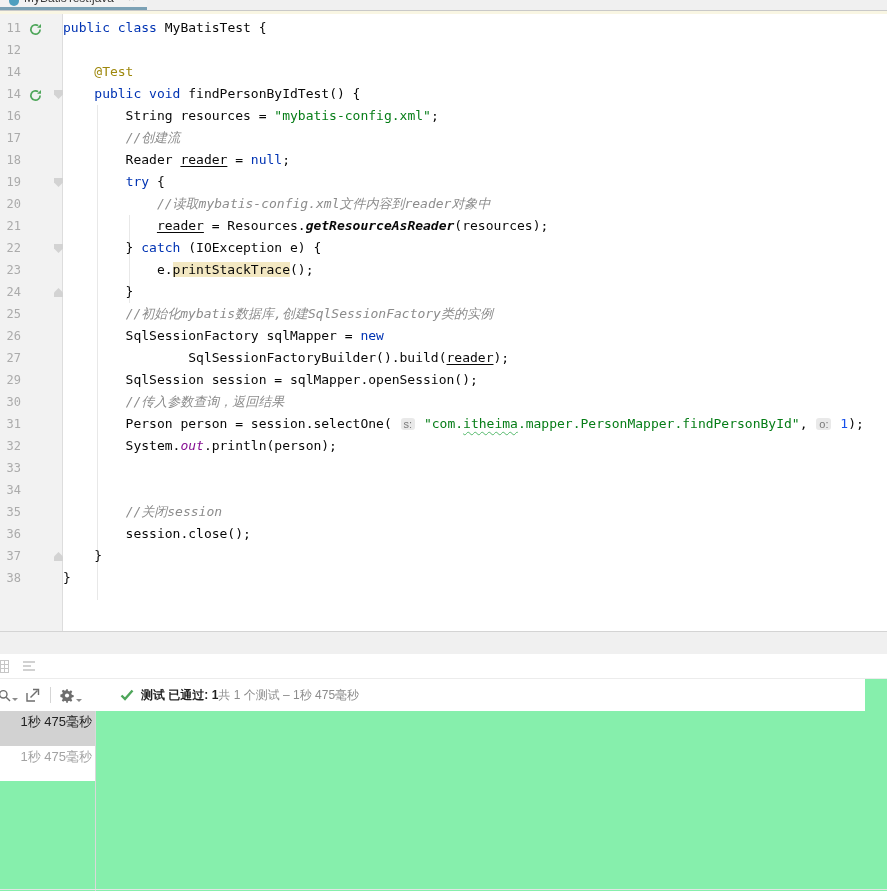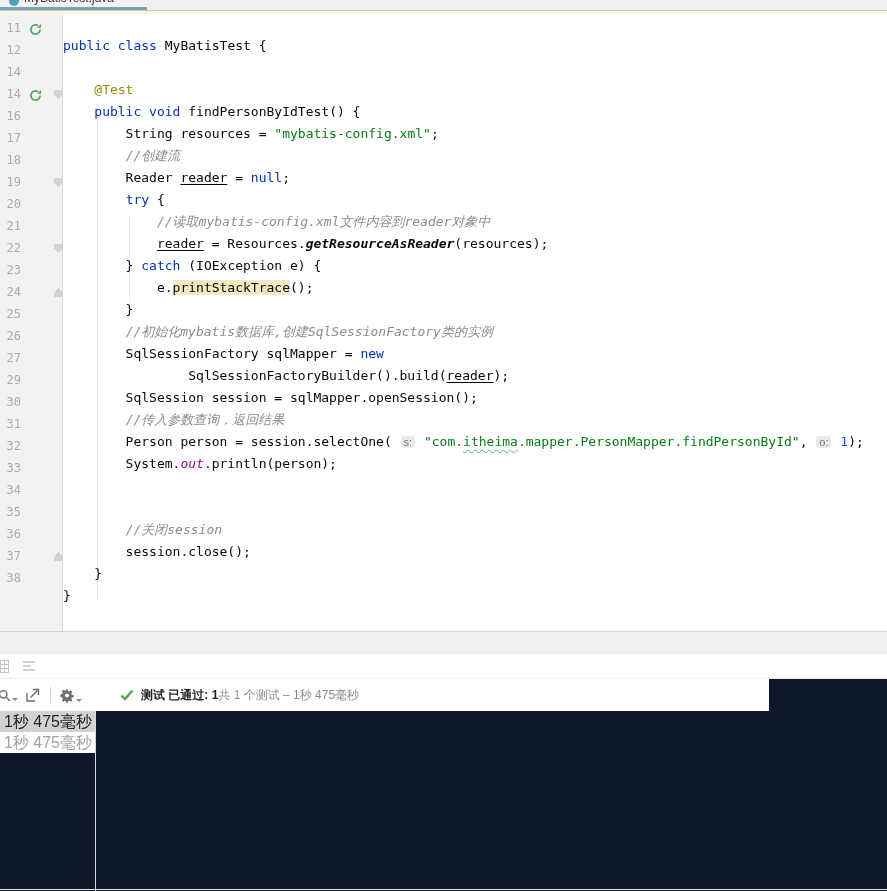--- a/index.html
+++ b/index.html
@@ -1,16 +1,16 @@
 <!DOCTYPE html>
 <html><head>
 <meta charset="utf-8">
 <style>
   html,body{margin:0;padding:0;background:#fff;}
-  #app{position:relative;width:887px;height:891px;background:#0f172a;overflow:hidden;
+  #app{position:relative;width:887px;height:891px;background:#86efac;overflow:hidden;
        font-family:"Liberation Sans",sans-serif;}
 
   
   .tabbar{position:absolute;top:0;left:0;width:887px;height:11px;background:#F0F0F0;
           border-bottom:1px solid #C9C9C9;box-sizing:border-box;overflow:hidden;}
   .tab{position:absolute;left:0;top:0;width:147px;height:11px;background:#F2F2F2;}
   .tab-underline{position:absolute;left:0;bottom:0;width:147px;height:4px;background:#7BA1B5;}
   .tab-label{position:absolute;left:24px;top:-10px;font-size:12px;line-height:16px;color:#3c3c3c;white-space:nowrap;}
   .tab-close{position:absolute;left:128px;top:-10px;font-size:12px;line-height:16px;color:#9a9a9a;}
   .tab-fileicon{position:absolute;left:9px;top:-4px;width:10px;height:10px;border-radius:50%;background:#4E9FBF;}
@@ -26,21 +26,21 @@
   .guide{position:absolute;width:1px;background:#E8E8E8;}
   .guide-1{left:97px;top:91px;height:495px;}
   .guide-2{left:129px;top:201px;height:88px;}
   .line{position:relative;height:22px;display:flex;white-space:pre;}
   .gut{flex:0 0 63px;position:relative;}
   .lnum{position:absolute;left:0;top:0;width:21px;text-align:right;font-size:12px;color:#ABABAB;}
   .runico{position:absolute;left:29px;top:4px;width:13px;height:13px;cursor:pointer;}
   .fold{position:absolute;left:54px;top:7px;}
   .fold-down{width:9px;height:9px;background:#D3D3D3;clip-path:polygon(0 0,100% 0,100% 50%,50% 100%,0 50%);}
   .fold-up{width:9px;height:9px;background:#D3D3D3;clip-path:polygon(50% 0,100% 50%,100% 100%,0 100%,0 50%);}
-  .code{flex:1;color:#080808;margin-top:18px;}
+  .code{flex:1;color:#080808;}
 
   
   .kw{color:#0033B3;}
   .pl{color:#080808;}
   .str{color:#067D17;}
   .strw{color:#067D17;text-decoration:underline wavy #54B86B;text-decoration-thickness:1px;text-underline-offset:3px;}
   .cm{color:#8C8C8C;font-style:italic;}
   .ann{color:#9E880D;}
   .num{color:#1750EB;}
   .var{color:#080808;text-decoration:underline;text-decoration-thickness:1px;text-underline-offset:2px;}
@@ -48,32 +48,32 @@
   .fld{color:#871094;font-style:italic;}
   .hl{background:#F3E8C2;color:#080808;}
   .hint{background:#E9E9E9;color:#787878;border-radius:3px;font-size:11px;padding:0 3px;margin:0 1px;
         font-family:"Liberation Sans",sans-serif;}
 
   
   .band{position:absolute;top:631px;left:0;width:887px;height:23px;background:#F0F0F0;
         border-top:1px solid #D4D4D4;box-sizing:border-box;}
   .iconrow1{position:absolute;top:654px;left:0;width:887px;height:25px;background:#fff;
             border-bottom:1px solid #ECECEC;box-sizing:border-box;display:flex;align-items:center;}
-  .toolbar{position:absolute;top:679px;left:0;width:769px;height:32px;background:#fff;
+  .toolbar{position:absolute;top:679px;left:0;width:865px;height:32px;background:#fff;
            display:flex;align-items:center;}
   .tbico{display:inline-flex;align-items:flex-end;cursor:pointer;}
   .caret{width:0;height:0;border-left:3px solid transparent;border-right:3px solid transparent;
          border-top:3px solid #8B8B8B;margin-left:1px;margin-bottom:1px;}
   .tsep{width:1px;height:16px;background:#D5D5D5;margin-left:10px;}
   .status{display:flex;align-items:center;margin-left:38px;font-size:12px;}
   .status-bold{color:#1f1f1f;font-weight:bold;margin-left:7px;white-space:pre;}
   .status-rest{color:#8C8C8C;white-space:pre;}
 
   .tree{position:absolute;top:711px;left:0;width:95px;}
-  .trow{height:21px;line-height:21px;font-size:16px;text-align:right;padding-right:3px;
+  .trow{height:35px;line-height:21px;font-size:13px;text-align:right;padding-right:3px;
         color:#A3A3A3;background:#fff;box-sizing:border-box;cursor:pointer;white-space:nowrap;overflow:hidden;}
   .trow.sel{background:#D2D2D2;color:#222;}
   .vdiv{position:absolute;top:711px;left:95px;width:1px;height:180px;background:#D9D9D9;}
   .bottomline{position:absolute;top:889px;left:0;width:887px;height:1px;background:#E4E4E4;}
 </style>
 </head>
 <body>
 
 <div id="app">
 

